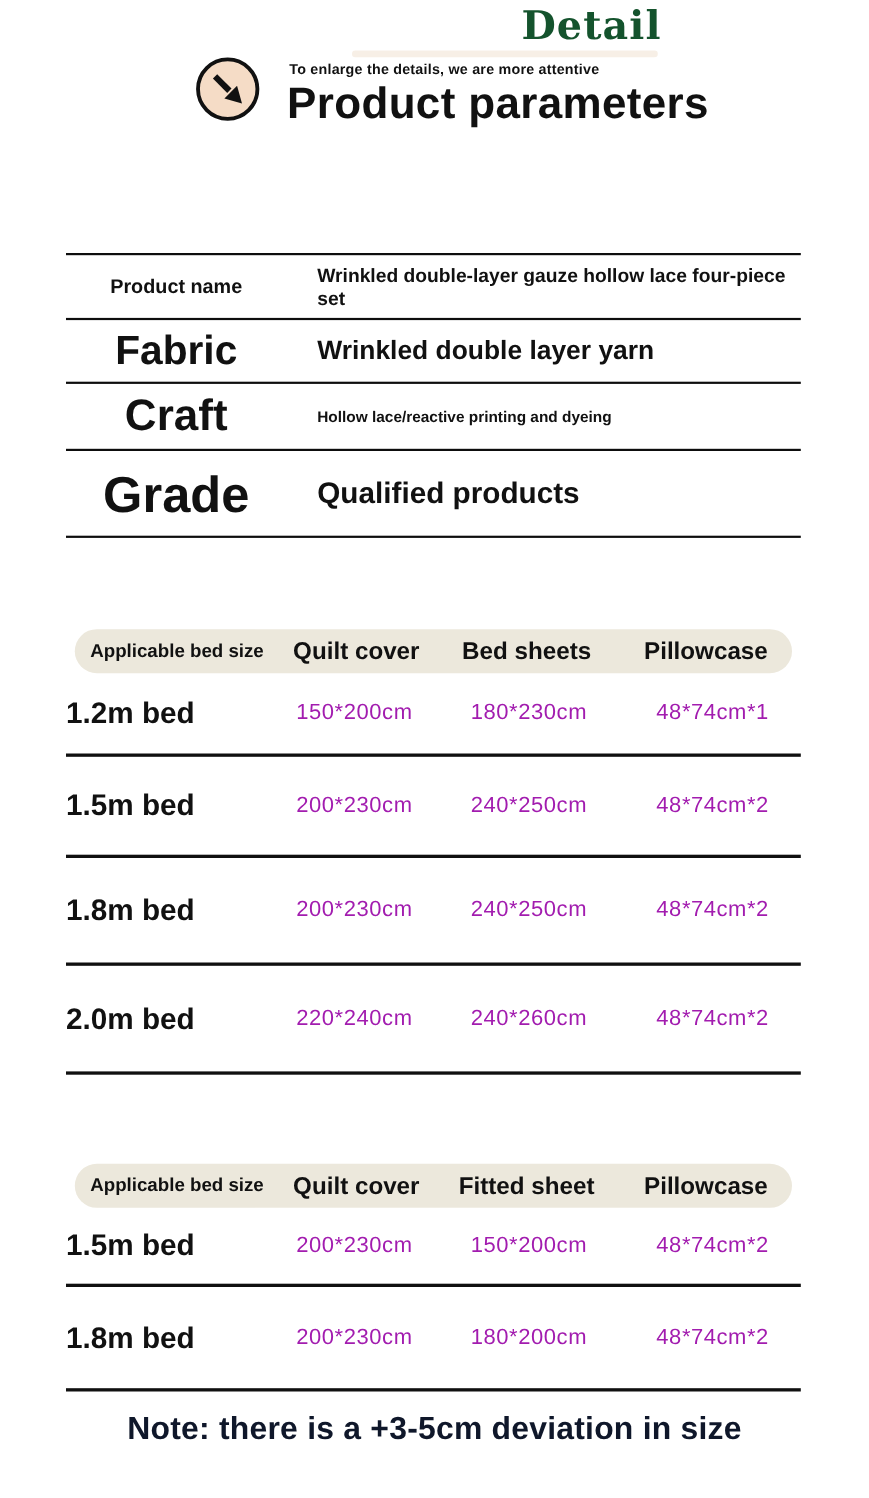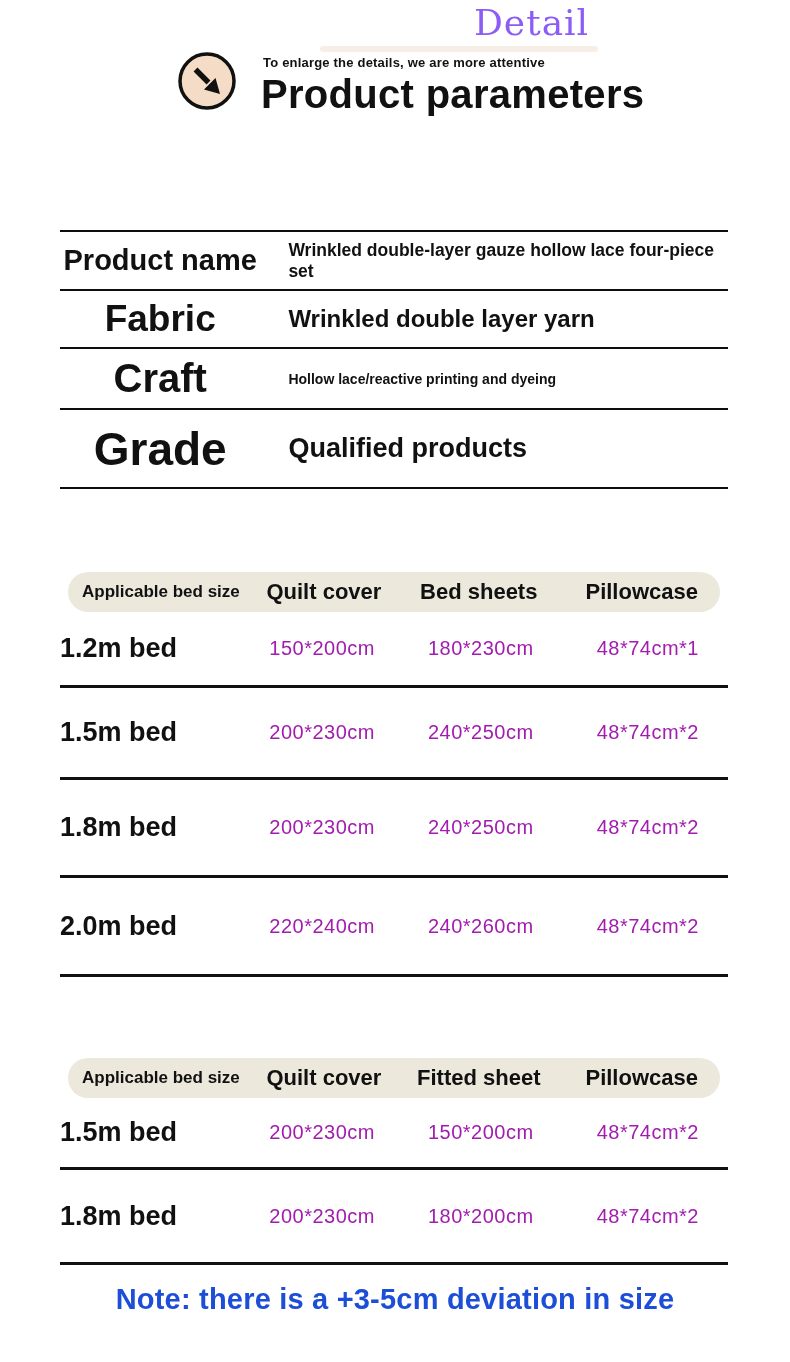--- a/index.html
+++ b/index.html
@@ -3,38 +3,38 @@
 <meta charset="utf-8">
 <style>
   html,body{margin:0;padding:0;}
   body{
     width:790px;height:1362px;background:#ffffff;position:relative;overflow:hidden;
     font-family:"Liberation Sans",sans-serif;color:#111;
   }
   
   .watermark{
     position:absolute;top:2px;left:474px;
-    font-family:"DejaVu Serif",serif;font-weight:400;font-size:36px;
-    color:#8b5cf6;letter-spacing:1px;
+    font-family:"DejaVu Serif",serif;font-weight:700;font-size:36px;
+    color:#14532d;letter-spacing:1px;
   }
   .watermark-strip{
     position:absolute;top:46px;left:320px;width:278px;height:6px;
     background:#f2e6d8;opacity:.65;border-radius:3px;
   }
   .hero{position:absolute;top:51px;left:177px;display:flex;align-items:flex-start;}
   .zoom-badge{width:60px;height:60px;flex:0 0 auto;}
   .hero-text{margin-left:24px;}
   .subtitle{font-size:13px;font-weight:700;margin:4px 0 0 2px;letter-spacing:.2px;}
   .title{font-size:40px;font-weight:700;margin:4px 0 0;letter-spacing:.3px;line-height:1.0;}
   
   .spec-table{position:absolute;top:230px;left:60px;width:668px;border-top:2px solid #0d0d0d;}
   .spec-row{display:flex;align-items:center;border-bottom:2px solid #0d0d0d;}
   .spec-label{width:30%;text-align:center;font-weight:700;}
   .spec-value{flex:1;font-weight:700;padding-left:28px;}
-  .spec-row.r0{height:57px;} .spec-row.r0 .spec-label{font-size:29px;} .spec-row.r0 .spec-value{font-size:17.5px;}
+  .spec-row.r0{height:57px;} .spec-row.r0 .spec-label{font-size:18px;} .spec-row.r0 .spec-value{font-size:17.5px;}
   .spec-row.r1{height:56px;} .spec-row.r1 .spec-label{font-size:37px;} .spec-row.r1 .spec-value{font-size:24px;}
   .spec-row.r2{height:59px;} .spec-row.r2 .spec-label{font-size:40px;} .spec-row.r2 .spec-value{font-size:14px;}
   .spec-row.r3{height:77px;} .spec-row.r3 .spec-label{font-size:46px;} .spec-row.r3 .spec-value{font-size:27px;}
   
   .size-table{position:absolute;left:60px;width:668px;}
   .size-table.t1{top:572px;}
   .size-table.t2{top:1058px;}
   .pill{
     height:40px;margin:0 8px;background:#ece8dc;border-radius:21px;
     display:grid;grid-template-columns:28.5% 21.5% 26% 24%;align-items:center;
@@ -46,21 +46,21 @@
     border-bottom:3px solid #101010;
   }
   .t1 .size-row.r0{height:73px;} .t1 .size-row.r1{height:89px;}
   .t1 .size-row.r2{height:95px;} .t1 .size-row.r3{height:96px;}
   .t2 .size-row.r0{height:69px;} .t2 .size-row.r1{height:92px;}
   .bed{font-size:27px;font-weight:700;text-align:left;}
   .val{font-size:20px;font-weight:400;color:#a21caf;text-align:center;letter-spacing:.5px;}
   
   .note{
     position:absolute;top:1283px;left:0;width:790px;text-align:center;
-    color:#1d4ed8;font-size:29px;font-weight:700;letter-spacing:.2px;
+    color:#0f172a;font-size:29px;font-weight:700;letter-spacing:.2px;
   }
 </style>
 </head>
 <body>
 
 <div class="watermark">Detail</div>
 <div class="watermark-strip"></div>
 
 <div class="hero">
   <div class="zoom-badge">

